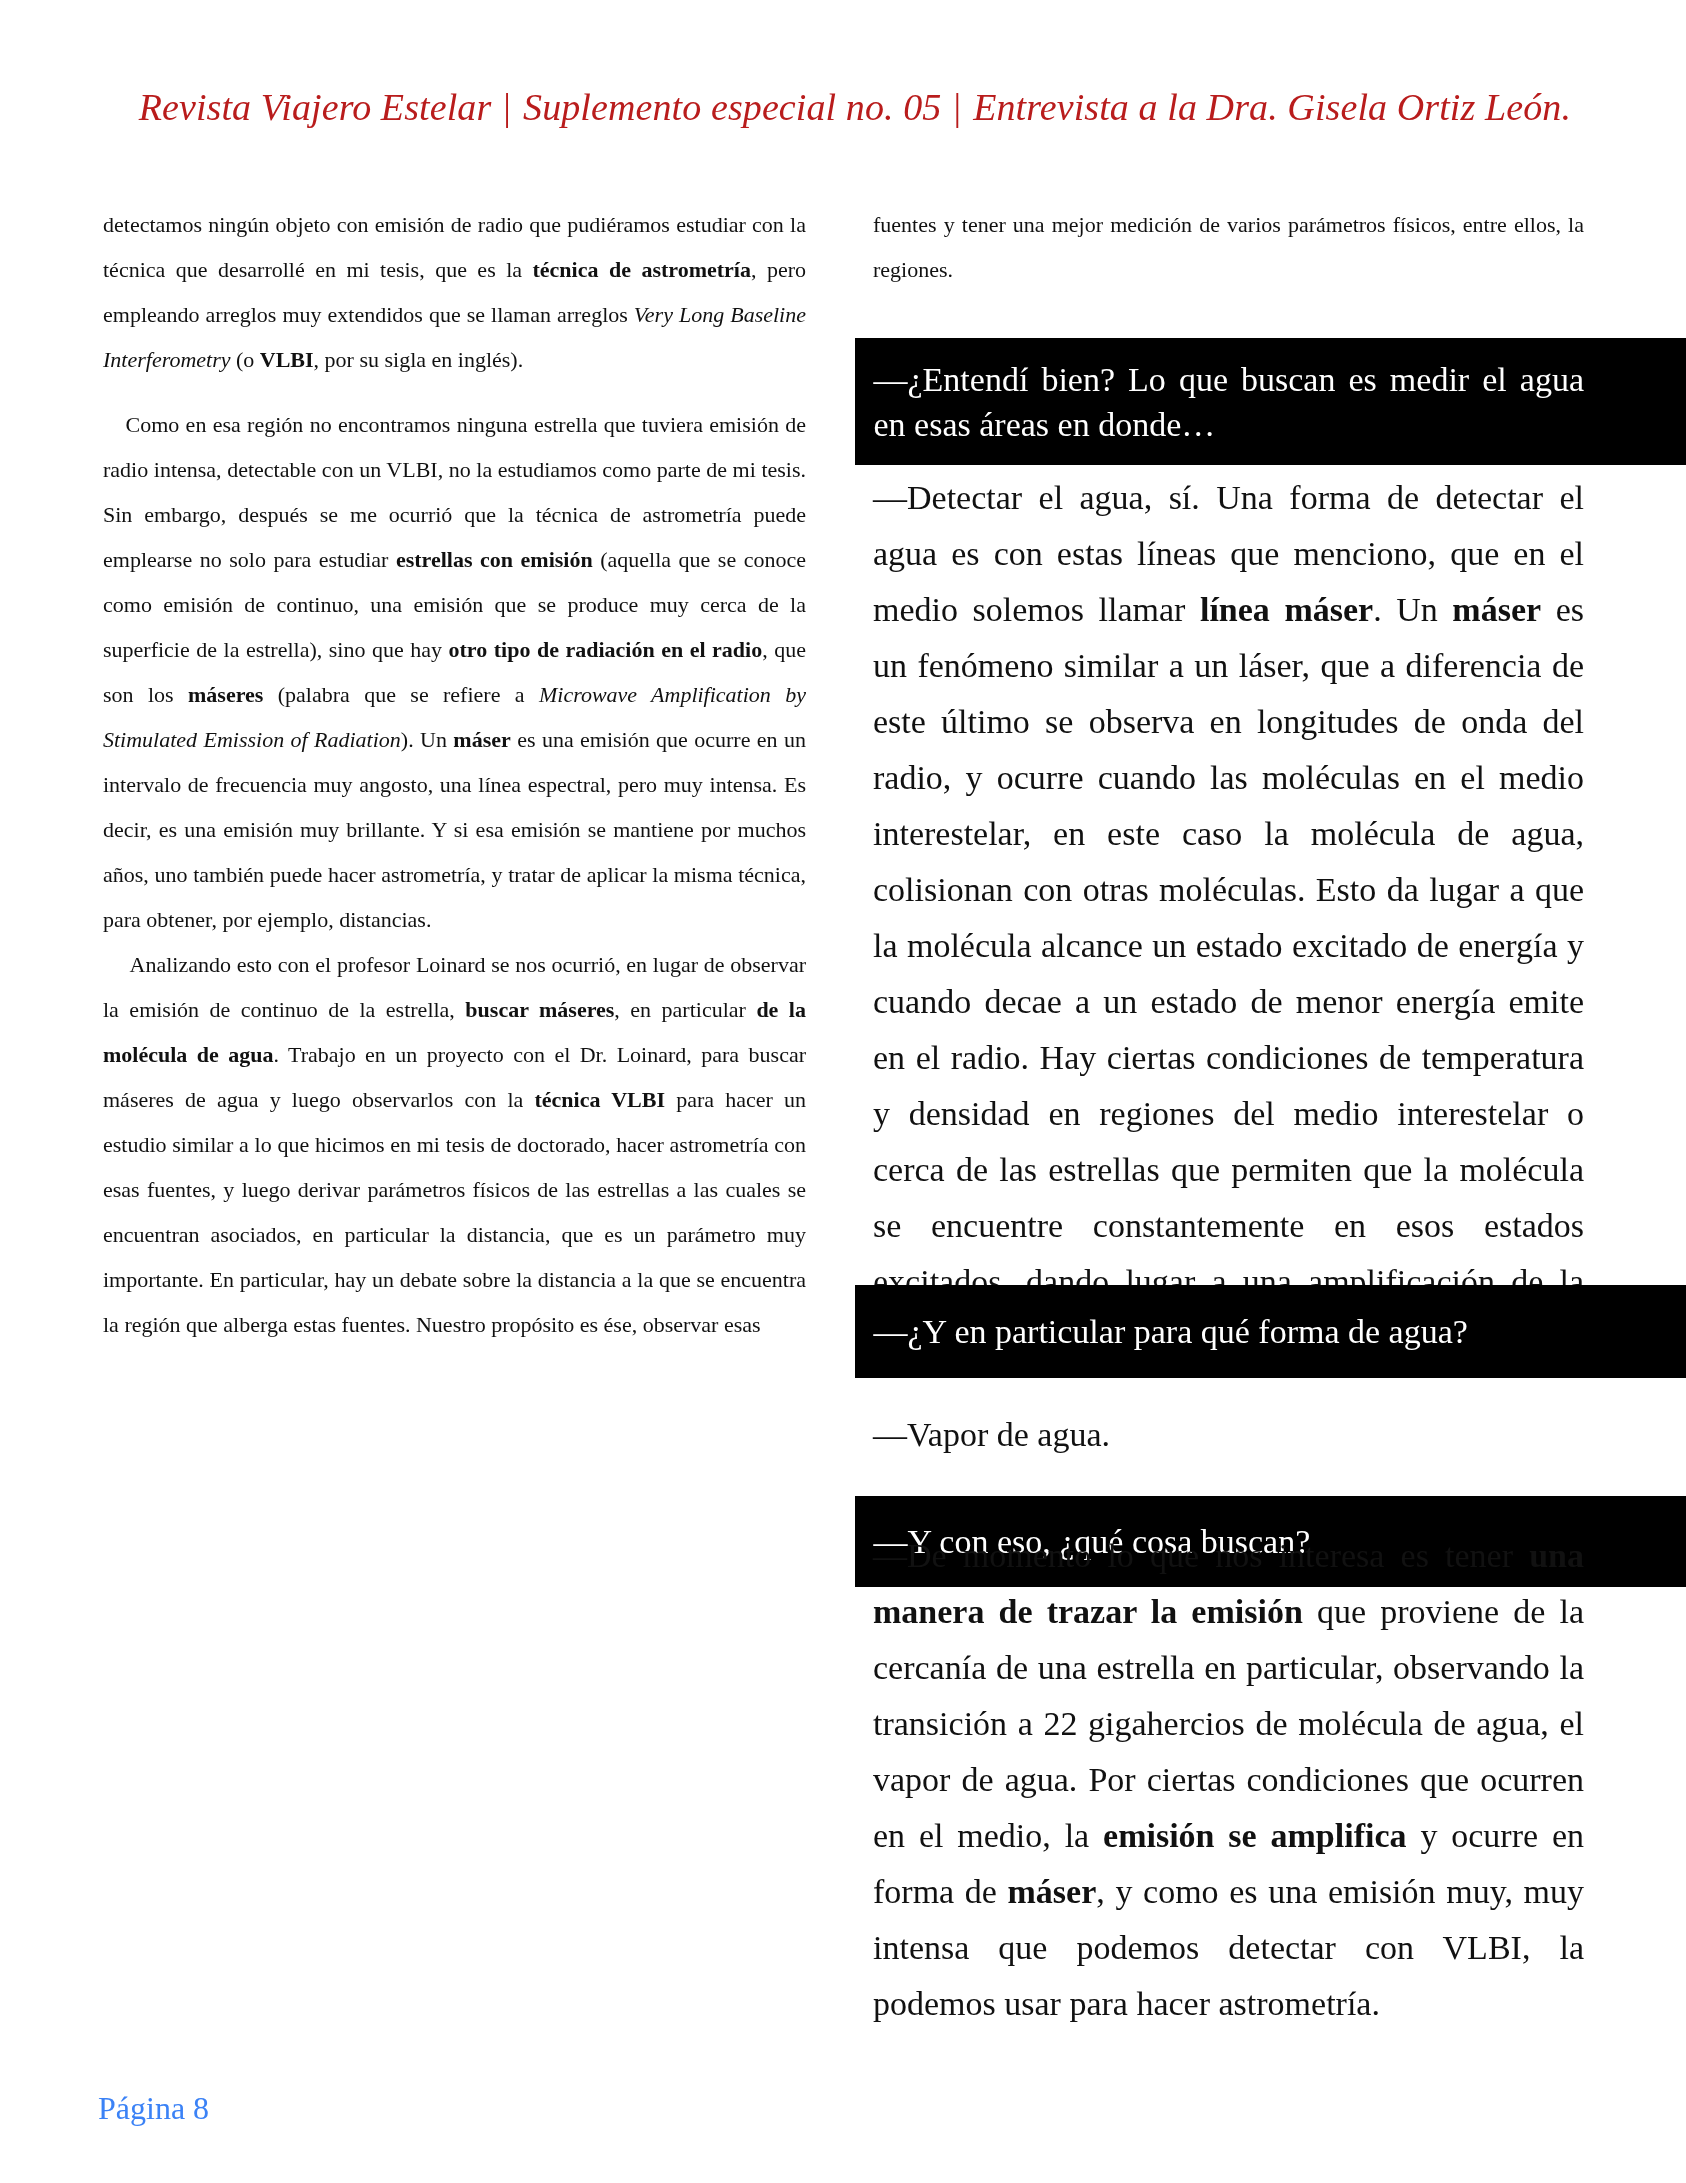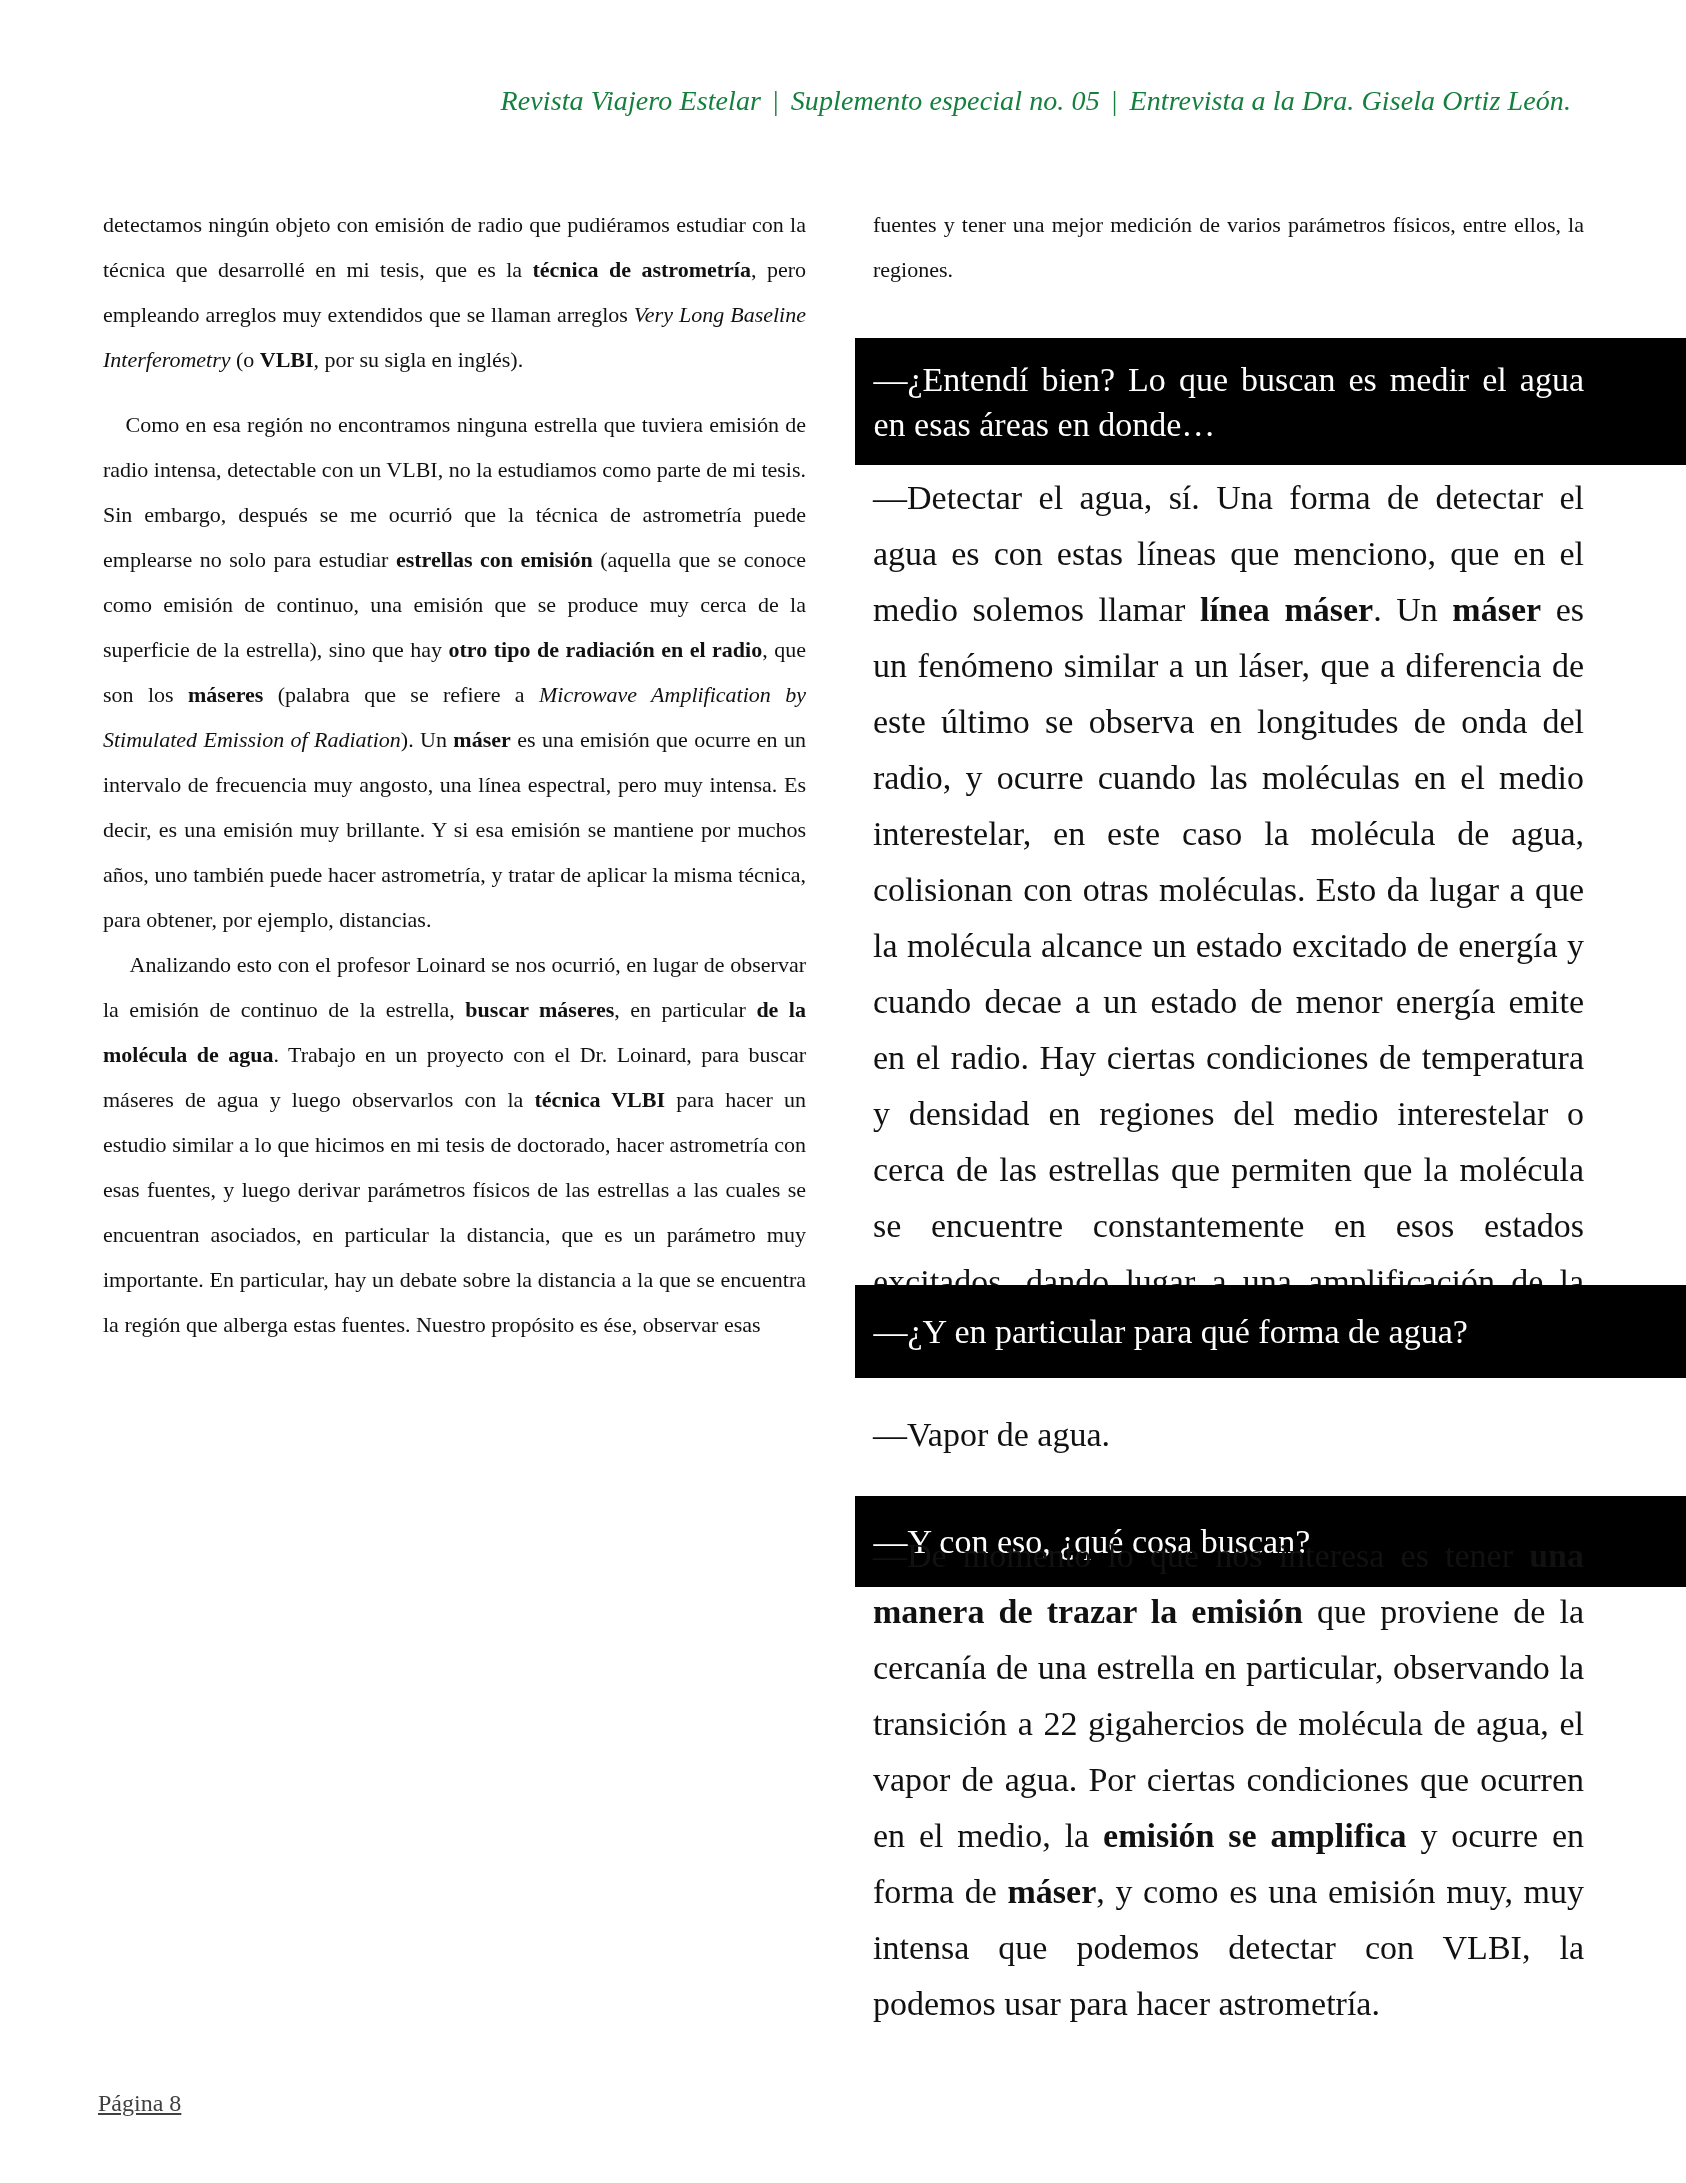--- a/index.html
+++ b/index.html
@@ -3,21 +3,21 @@
 <meta charset="utf-8">
 <style>
   html, body { margin: 0; padding: 0; background: #ffffff; }
   body {
     width: 1687px; height: 2183px; position: relative; overflow: hidden;
     font-family: "Liberation Serif", "DejaVu Serif", serif;
     color: #111111;
   }
   .running-header {
     position: absolute; top: 85px; right: 116px;
-    font-style: italic; font-size: 28px; color: #15803d;
+    font-style: italic; font-size: 38px; color: #b91c1c;
     white-space: nowrap; letter-spacing: 0.1px;
   }
   .running-header .sep { padding: 0 12px; font-style: normal; }
   .col {
     position: absolute; font-size: 22px; line-height: 45px;
     text-align: justify; hyphens: none;
   }
   .col-left { left: 103px; top: 202px; width: 703px; }
   .col-right { left: 873px; top: 202px; width: 711px; }
   .col p { margin: 0; }
@@ -37,21 +37,21 @@
   .q2 { top: 1285px; height: 93px; }
   .q3 { top: 1496px; height: 91px; }
 
   .ans { position: absolute; left: 873px; width: 711px; font-size: 34px; line-height: 56px; text-align: justify; }
   .ans p { margin: 0; }
   .a1 { top: 470px; }
   .a2 { top: 1407px; }
   .a3 { top: 1528px; font-family: Liberation Serif, serif; }
 
   .page-number {
-    position: absolute; left: 98px; top: 2090px; font-size: 24px; color: #404040; text-decoration: underline;
+    position: absolute; left: 98px; top: 2090px; font-size: 32px; color: #3b82f6;
   }
 </style>
 </head>
 <body>
 
 <div class="running-header">
   <span>Revista Viajero Estelar</span><span class="sep">|</span><span>Suplemento especial no. 05</span><span class="sep">|</span><span>Entrevista a la Dra. Gisela Ortiz León.</span>
 </div>
 
 <div class="col col-left">

